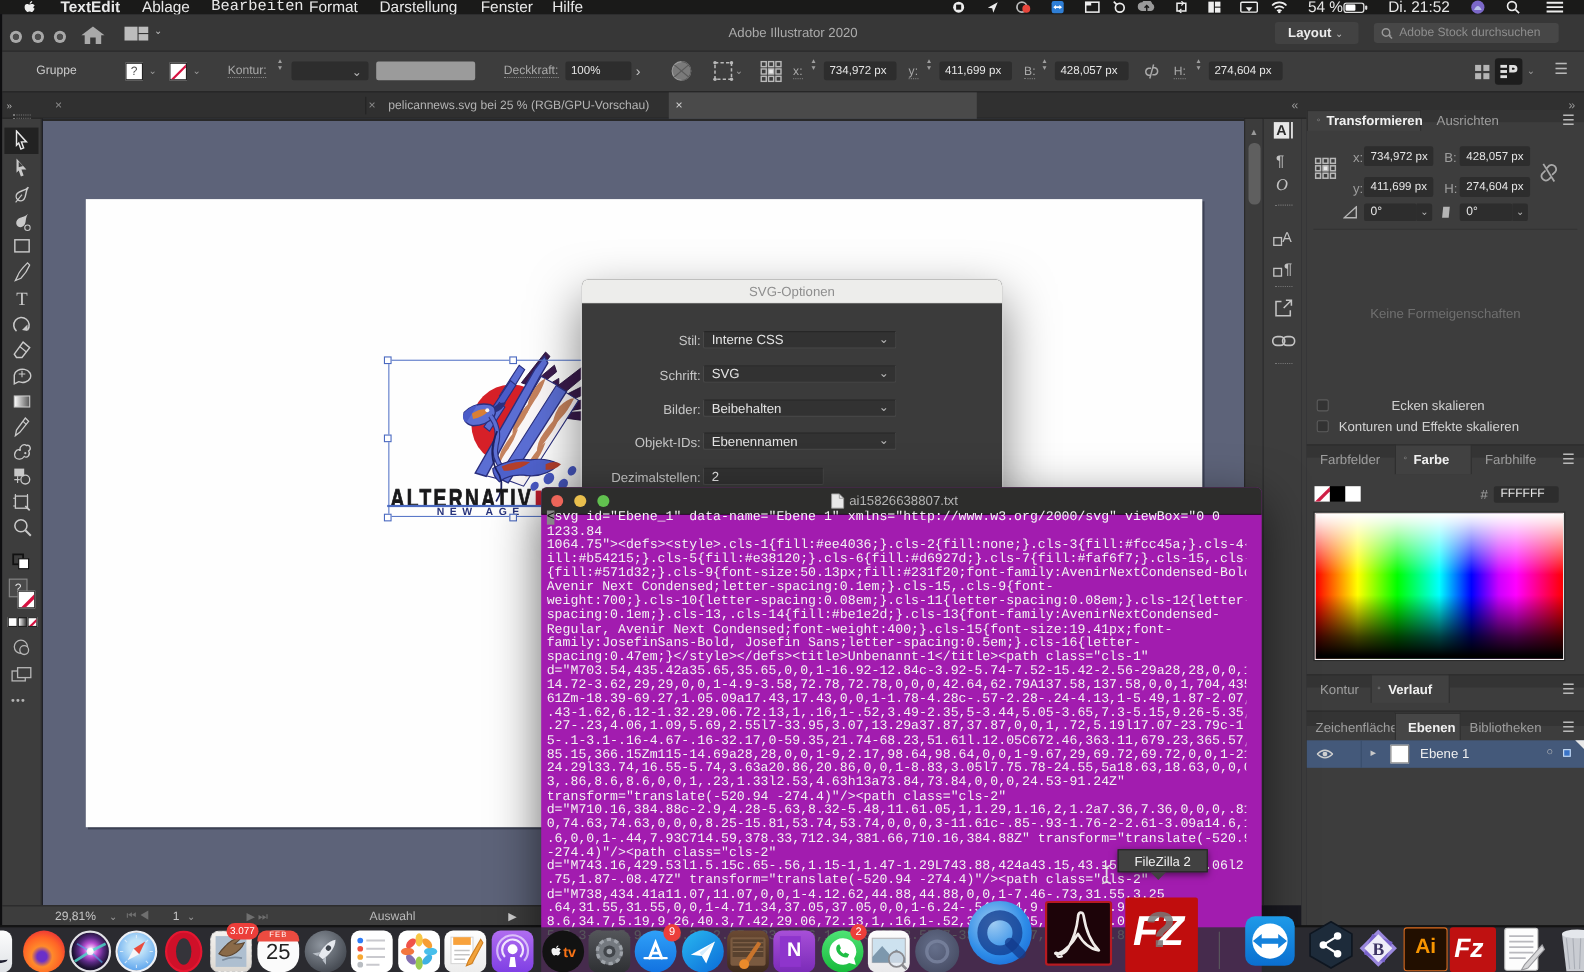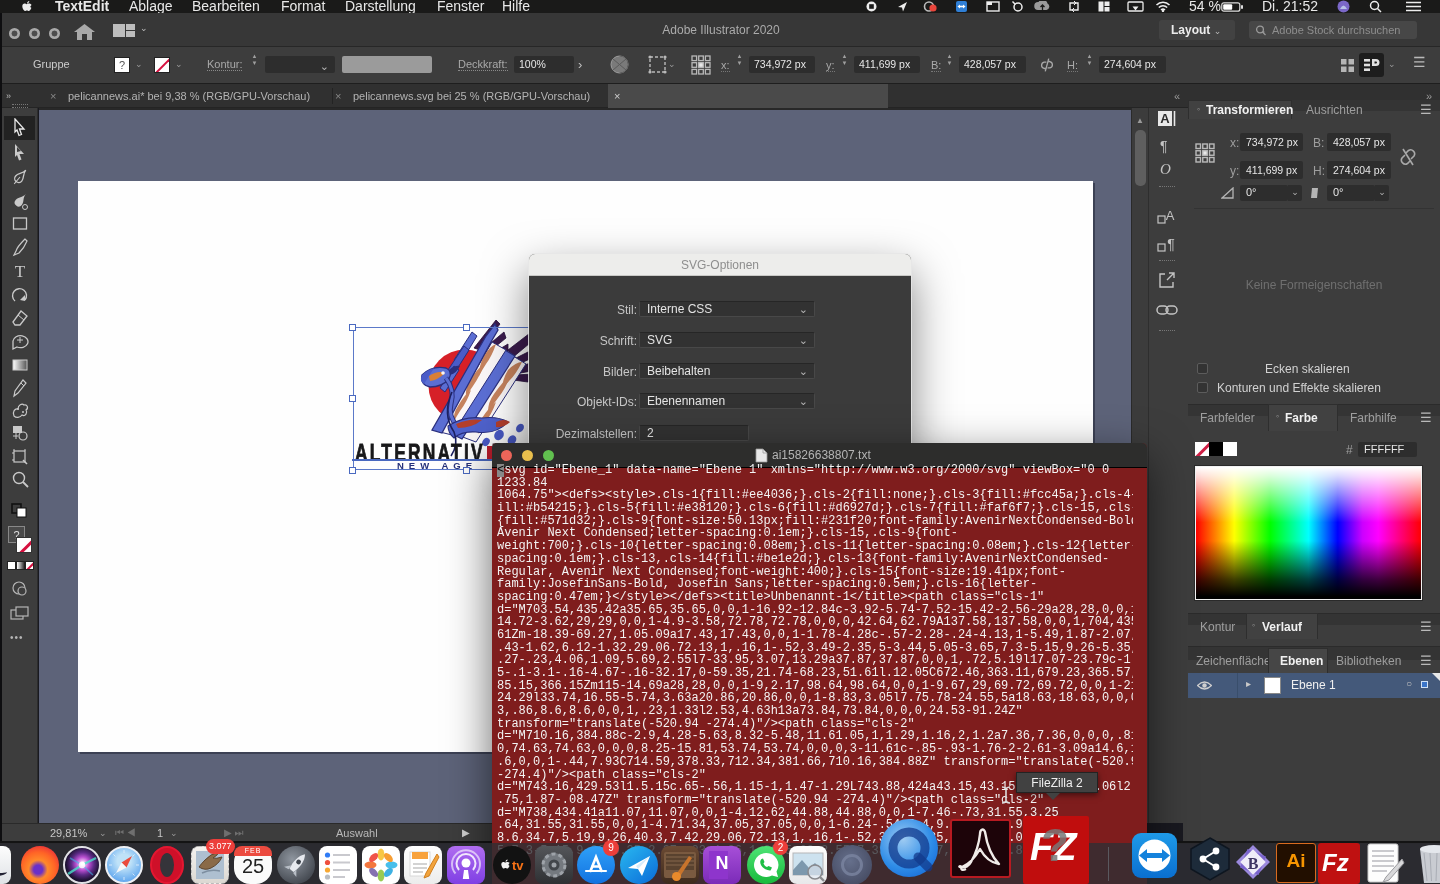--- a/index.html
+++ b/index.html
@@ -33,42 +33,42 @@
 #rpanel{left:1188px;top:108px;width:252px;height:735px;background:#3d3d3d;}
 
 #statusbar{left:2px;top:823px;width:1129px;height:18px;background:#3d3d3d;border-top:1px solid #2a2a2a;color:#c6c6c6;font-size:11px;}
 #botgap{left:0;top:841px;width:1440px;height:3px;background:#141414;}
 
 #dialog{left:529px;top:254px;width:382px;height:200px;background:#3b3b3b;border-radius:6px 6px 0 0;box-shadow:0 0 0 1px rgba(230,230,230,.85),0 18px 45px rgba(0,0,0,.5);}
 #dlgtitle{position:absolute;left:0;top:0;width:100%;height:22px;background:#ededeb;border-bottom:1px solid #c9c9c6;border-radius:6px 6px 0 0;color:#8e8e8e;font-size:12px;text-align:center;line-height:23px;}
 .dlab{position:absolute;color:#c6c6c6;font-size:12px;text-align:right;width:110px;}
 .dsel{position:absolute;left:639px;width:176px;height:16px;background:#323232;border:1px solid #484848;border-top-color:#262626;border-radius:2px;color:#e4e4e4;font-size:12px;line-height:15px;padding-left:7px;}
 
-#textedit{left:492px;top:443px;width:655px;height:441px;background:#7f1d1d;border-radius:5px 5px 0 0;box-shadow:0 15px 45px rgba(0,0,0,.6);}
+#textedit{left:492px;top:443px;width:655px;height:441px;background:#a21caf;border-radius:5px 5px 0 0;box-shadow:0 15px 45px rgba(0,0,0,.6);}
 #tetitle{position:absolute;left:0;top:0;width:100%;height:25px;background:#2d2d2c;border-radius:5px 5px 0 0;border-bottom:1px solid #000;}
 #tetext{position:absolute;left:5px;top:21px;width:636px;height:414px;overflow:hidden;color:#f3f3f3;font-family:"Liberation Mono",monospace;font-size:12px;line-height:12.68px;white-space:pre;}
 
 #dock{left:0;top:843px;width:1440px;height:41px;background:rgba(48,47,52,.80);}
 .dicon{position:absolute;border-radius:8px;}
 .chev{position:absolute;right:6px;top:0px;color:#b5b5b5;font-size:11px;}
 .ptab{position:absolute;font-size:12px;color:#9e9e9e;}
 .pfield{position:absolute;background:#2d2d2d;border-radius:2px;color:#e6e6e6;font-size:10.5px;line-height:18px;padding-left:6px;white-space:nowrap;}
 .cbox{position:absolute;width:11px;height:11px;background:#333;border:1px solid #5c5c5c;border-radius:2px;}
 .hamb{position:absolute;color:#b9b9b9;font-size:13px;letter-spacing:0;}
 </style></head>
 <body>
 <div id="screen">
 
 <div class="abs" id="menubar">
  <svg class="abs" style="left:22px;top:1px;" width="11" height="12" viewBox="0 0 11 12">
         <path d="M8.2 6.4 c0 -1.6 1.3 -2.4 1.4 -2.5 c-.8 -1.1 -2 -1.3 -2.4 -1.3 c-1 -.1 -2 .6 -2.5 .6 c-.5 0 -1.3 -.6 -2.2 -.6 C1.4 2.6 .3 3.5 .3 5.3 c0 1.1 .4 2.3 1 3.1 c.5 .7 1 1.5 1.7 1.5 c.7 0 1 -.5 1.9 -.5 c.9 0 1.1 .5 1.9 .5 c.8 0 1.3 -.7 1.8 -1.4 c.6 -.8 .8 -1.6 .8 -1.7 c0 0 -1.2 -.5 -1.2 -1.4z M6.7 1.6 c.4 -.5 .7 -1.2 .6 -1.6 c-.6 0 -1.3 .4 -1.7 .9 c-.4 .4 -.7 1.1 -.6 1.6 c.7 0 1.3 -.4 1.7 -.9z" fill="#ededed"></path>
       </svg>
  <span class="mitem" style="left:55px;font-weight:bold;">TextEdit</span>
  <span class="mitem" style="left:129px;">Ablage</span>
- <span class="mitem" style="left:192px;">Bearbeiten</span>
+ <span class="mitem" style="left:192px;font-family:Liberation Mono, monospace;">Bearbeiten</span>
  <span class="mitem" style="left:281px;">Format</span>
  <span class="mitem" style="left:345px;">Darstellung</span>
  <span class="mitem" style="left:437px;">Fenster</span>
  <span class="mitem" style="left:502px;">Hilfe</span>
  <span class="mitem" style="left:1189px;">54 %</span>
  <span class="mitem" style="left:1262px;">Di. 21:52</span>
  <svg class="abs" style="left:866px;top:1px;" width="11" height="11" viewBox="0 0 11 11">
         <circle cx="5.5" cy="5.5" r="5" fill="#ededed"></circle>
         <rect x="3.2" y="3.2" width="4.6" height="4.6" fill="#1a1a19"></rect>
       </svg>
@@ -242,21 +242,20 @@
           </g>
         </svg>
       </div>
  <span class="lab" style="left:1386px;top:12px;color:#9a9a9a;font-size:9px;">⌄</span>
  <span class="abs" style="left:1411px;top:7px;color:#b9b9b9;font-size:14px;">☰</span>
 </div>
 
 <div class="abs" id="tabbar">
  <span class="tab" style="left:4px;color:#b9b9b9;font-size:9px;">»</span>
  <span class="tab" style="left:48px;color:#888;">×</span>
- <span class="tab" style="left:66px;">pelicannews.ai* bei 9,38 % (RGB/GPU-Vorschau)</span>
  <div class="abs" style="left:330px;top:4px;width:1px;height:16px;background:#232323;"></div>
  <span class="tab" style="left:333px;color:#888;">×</span>
  <span class="tab" style="left:351px;">pelicannews.svg bei 25 % (RGB/GPU-Vorschau)</span>
  <div class="abs" style="left:606px;top:0;width:280px;height:24px;background:#4a4a4a;"></div>
  <span class="tab" style="left:612px;color:#cfcfcf;">×</span>
  <span class="tab" style="left:1172px;color:#9a9a9a;">«</span>
  <span class="tab" style="left:1424px;color:#9a9a9a;">»</span>
 </div>
 
 <div class="abs" id="toolpanel">

